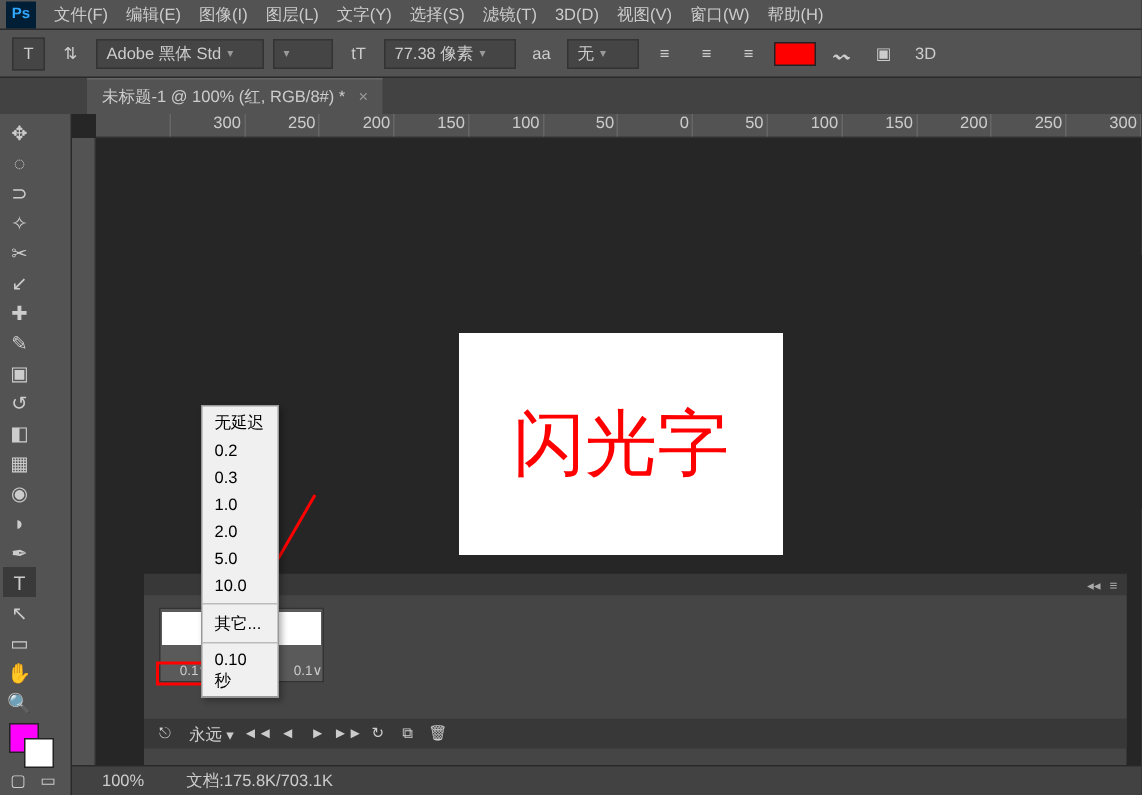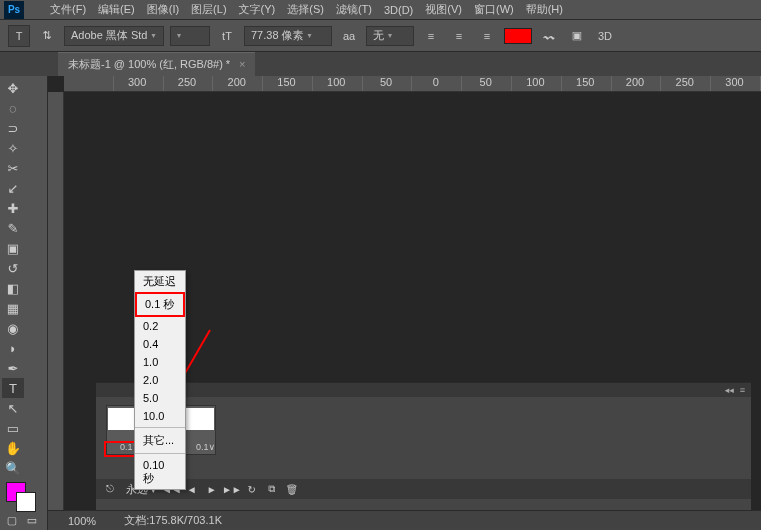--- a/index.html
+++ b/index.html
@@ -1,42 +1,42 @@
 <!DOCTYPE html>
 <html><head>
 <meta charset="utf-8">
 <style>
 *{margin:0;padding:0;box-sizing:border-box;font-family:"Microsoft YaHei",Arial,sans-serif;font-size:11px;color:#ccc;user-select:none}
 body{background:#535353;width:761px;height:530px;overflow:hidden;position:relative}
 .menubar{height:20px;background:#535353;display:flex;align-items:center;padding-left:4px;border-bottom:1px solid #2a2a2a}
-.ps-logo{width:20px;height:18px;background:#001e36;color:#31a8ff;font-weight:bold;font-size:10px;display:flex;align-items:center;justify-content:center;margin-right:20px}
+.ps-logo{width:20px;height:18px;background:#001e36;color:#31a8ff;font-weight:bold;font-size:10px;display:flex;align-items:center;justify-content:center;margin-right:6px}
 .menu-item{padding:0 6px;cursor:pointer;font-size:11px}
 .optbar{height:32px;background:#535353;display:flex;align-items:center;padding-left:8px;gap:6px;border-bottom:1px solid #2a2a2a}
 .opt-tool{width:22px;height:22px;display:flex;align-items:center;justify-content:center;background:#454545;border:1px solid #333}
 .opt-btn{width:22px;height:22px;display:flex;align-items:center;justify-content:center}
 .dropdown{background:#454545;border:1px solid #333;padding:2px 6px;display:flex;align-items:center;gap:4px;height:20px}
-.dropdown-wide{width:100px}
+.dropdown-wide{width:112px}
 .dropdown-med{width:56px}
 .dropdown-sm{width:40px}
 .caret{font-size:8px;color:#999}
 .color-swatch{width:28px;height:16px;background:#ff0000;border:1px solid #222}
 .tabbar{height:24px;background:#424242;display:flex;align-items:flex-start;padding-left:58px}
 .doc-tab{background:#535353;padding:4px 10px;font-size:10px;color:#ddd;border-top:1px solid #666}
 .doc-tab .x{margin-left:6px;color:#999}
 .workspace{position:absolute;top:76px;left:0;right:0;bottom:0;display:flex}
 .toolbox{width:48px;background:#535353;border-right:1px solid #2a2a2a;display:flex;flex-wrap:wrap;padding:2px}
 .tool{width:22px;height:20px;display:flex;align-items:center;justify-content:center;font-size:13px;color:#ccc;cursor:pointer}
 .tool.active{background:#3a3a3a}
 .fg-bg{width:44px;height:30px;position:relative;margin-top:4px}
 .fg-color{position:absolute;width:20px;height:20px;background:#ff00ff;border:1px solid #222;left:4px;top:0}
 .bg-color{position:absolute;width:20px;height:20px;background:#fff;border:1px solid #222;left:14px;top:10px}
 .small-tool{width:20px;height:16px;display:flex;align-items:center;justify-content:center;font-size:11px}
 .canvas-area{flex:1;background:#262626;position:relative;overflow:hidden}
 .ruler-h{position:absolute;top:0;left:16px;right:0;height:16px;background:#535353;display:flex;font-size:8px;color:#aaa;border-bottom:1px solid #333}
-.ruler-tick{width:50px;text-align:center;padding-right:2px;border-right:1px solid #666}
+.ruler-tick{width:50px;text-align:right;padding-right:2px;border-right:1px solid #666}
 .ruler-v{position:absolute;top:16px;left:0;width:16px;bottom:0;background:#535353;border-right:1px solid #333}
 .canvas{position:absolute;left:258px;top:146px;width:216px;height:148px;background:#fff;display:flex;align-items:center;justify-content:center}
 .canvas-text{font-family:"SimHei","Microsoft YaHei";font-size:48px;color:#ff0000;font-weight:normal}
 .timeline{position:absolute;left:48px;right:10px;bottom:0;height:148px;background:#454545;border-top:1px solid #2a2a2a}
 .tl-header{height:14px;background:#383838;display:flex;justify-content:flex-end;padding-right:6px;gap:6px;align-items:center}
 .tl-dots{color:#aaa;font-size:9px}
 .tl-frames{height:82px;background:#454545;position:relative}
 .frame{position:absolute;width:34px;height:50px;background:#5a5a5a;border:1px solid #333}
 .frame-thumb{width:30px;height:22px;background:#fff;margin:2px auto 0}
 .frame-delay{position:absolute;bottom:2px;width:100%;text-align:right;font-size:9px;color:#ccc}
@@ -148,20 +148,23 @@
       <div class="ruler-tick">0</div>
       <div class="ruler-tick">50</div>
       <div class="ruler-tick">100</div>
       <div class="ruler-tick">150</div>
       <div class="ruler-tick">200</div>
       <div class="ruler-tick">250</div>
       <div class="ruler-tick">300</div>
     </div>
     <div class="ruler-v"></div>
 
+    <div class="canvas">
+      <div class="canvas-text">闪光字</div>
+    </div>
 
     <div class="timeline">
       <div class="tl-header">
         <span class="tl-dots">◂◂</span>
         <span class="tl-dots">≡</span>
       </div>
       <div class="tl-frames">
         <div class="frame" style="left:10px;top:8px">
           <div class="frame-thumb"></div>
           <div class="frame-delay">0.1∨</div>
@@ -186,23 +189,22 @@
         <div class="tl-ctrl">↻</div>
         <div class="tl-ctrl">⧉</div>
         <div class="tl-ctrl">🗑</div>
       </div>
     </div>
   </div>
 </div>
 
 <div class="delay-menu">
   <div class="delay-item">无延迟</div>
-  <div class="delay-item hl">0.1 秒</div>
   <div class="delay-item">0.2</div>
-  <div class="delay-item">0.4</div>
+  <div class="delay-item">0.3</div>
   <div class="delay-item">1.0</div>
   <div class="delay-item">2.0</div>
   <div class="delay-item">5.0</div>
   <div class="delay-item">10.0</div>
   <div class="delay-item" style="height:1px;background:#bbb;padding:0;margin:2px 0"></div>
   <div class="delay-item">其它...</div>
   <div class="delay-item" style="height:1px;background:#bbb;padding:0;margin:2px 0"></div>
   <div class="delay-item">0.10 秒</div>
 </div>
 

